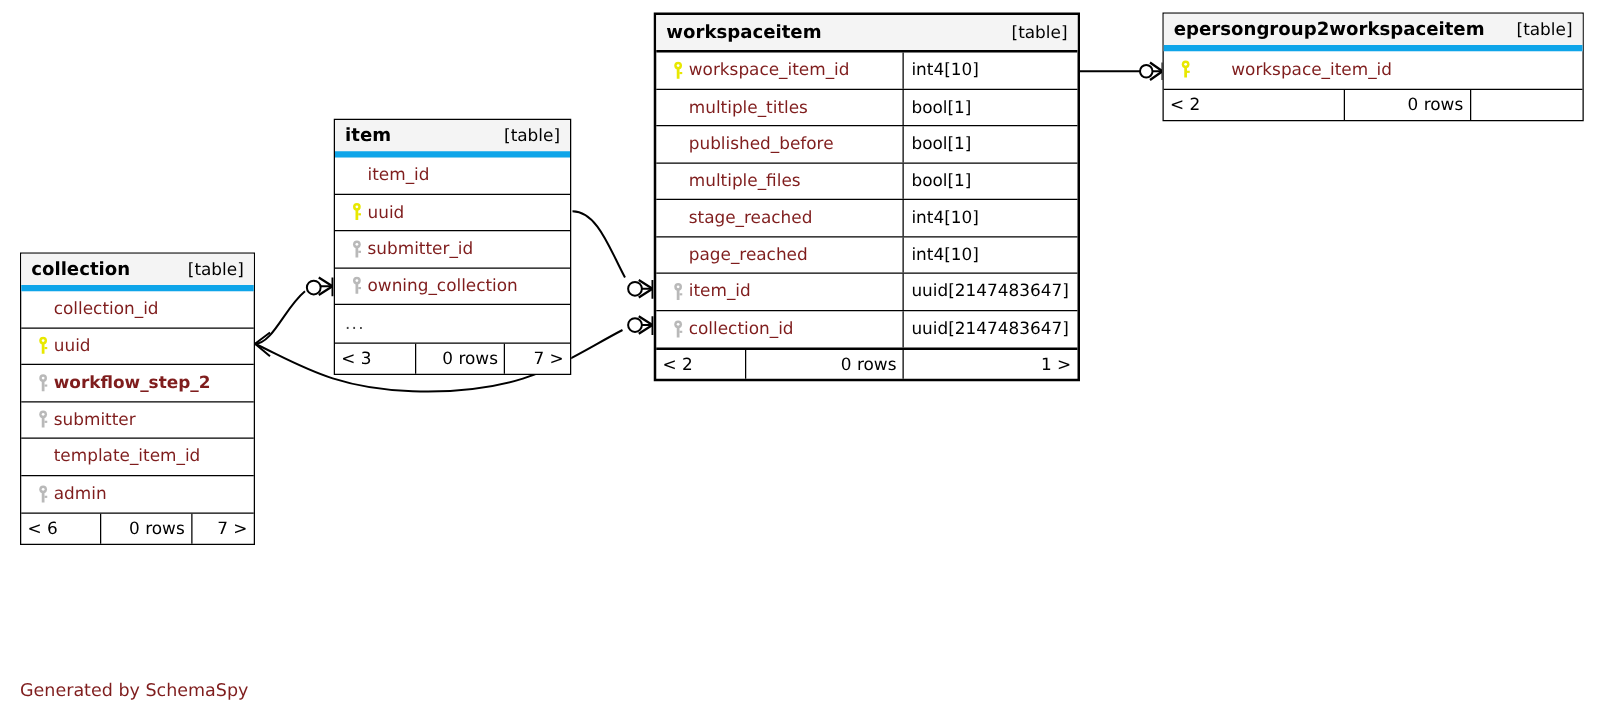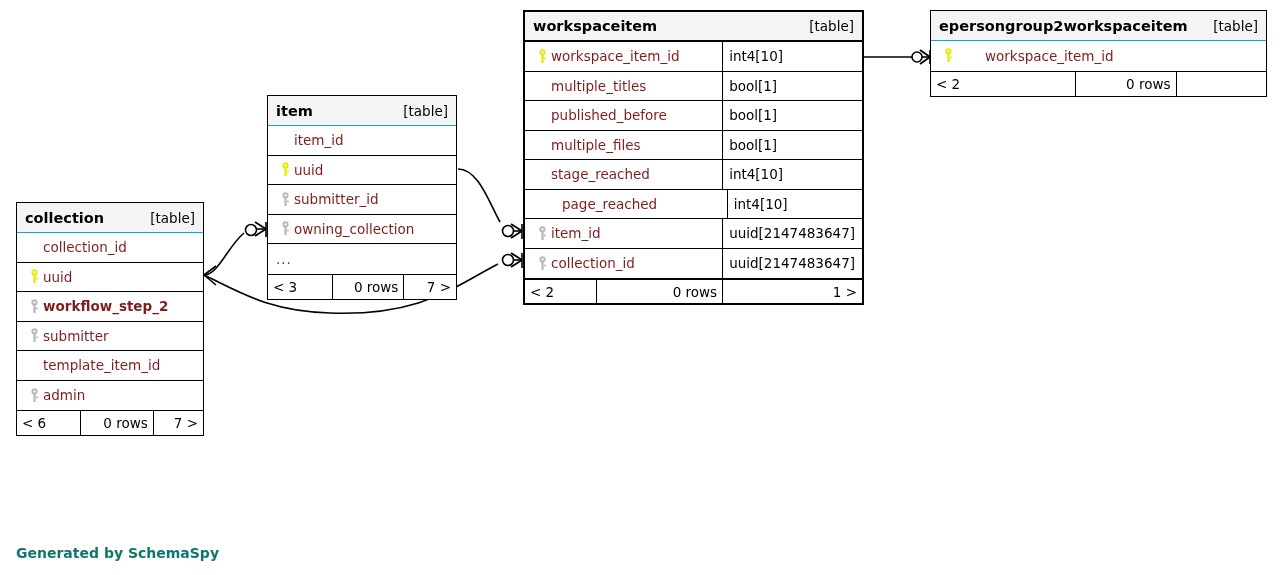--- a/index.html
+++ b/index.html
@@ -34,21 +34,21 @@
     border: 1px solid #000000;
     box-sizing: border-box;
     z-index: 5;
   }
   .table-box.focal {
     border: 2px solid #000000;
   }
 
   .tbl-header {
     background: #f4f4f4;
-    border-bottom: 1px solid #0ea5e9;
+    border-bottom: 5px solid #0ea5e9;
     box-sizing: border-box;
     display: flex;
     align-items: center;
     justify-content: space-between;
     padding: 0 8px;
     height: 30px;
   }
   .focal .tbl-header { border-bottom: 2px solid #000000; }
   .tbl-name {
     font-weight: bold;
@@ -126,24 +126,23 @@
     white-space: nowrap;
   }
   .focal .footer .fcell { border-left: 1.6px solid #000000; }
   .footer .fcell:first-child { border-left: none; }
   .f-left { justify-content: flex-start; }
   .f-right { justify-content: flex-end; }
 
   .credit {
     position: absolute;
     font-size: 14px;
-    color: #0f766e;
+    color: #7f1d1d;
     white-space: nowrap;
     font-family: "DejaVu Sans", sans-serif;
-    font-weight: bold;
   }
 </style>
 </head>
 <body>
 
 <div id="canvas">
 
   <svg id="edges" viewBox="0 0 1283 575" xmlns="http://www.w3.org/2000/svg">
 
     <g>
@@ -385,21 +384,21 @@
 
       <div class="row">
         <div class="cell-name" style="width:58.5%;">
           <span class="key-slot"></span>
           <span class="col-label">stage_reached</span>
         </div>
         <div class="cell-type" style="width:41.5%;">int4[10]</div>
       </div>
 
       <div class="row">
-        <div class="cell-name" style="width:58.5%;margin-left:11px;">
+        <div class="cell-name" style="width:58.5%;">
           <span class="key-slot"></span>
           <span class="col-label">page_reached</span>
         </div>
         <div class="cell-type" style="width:41.5%;">int4[10]</div>
       </div>
 
       <div class="row">
         <div class="cell-name" style="width:58.5%;">
           <span class="key-slot">
             <svg width="9" height="15" viewBox="0 0 9 15">

